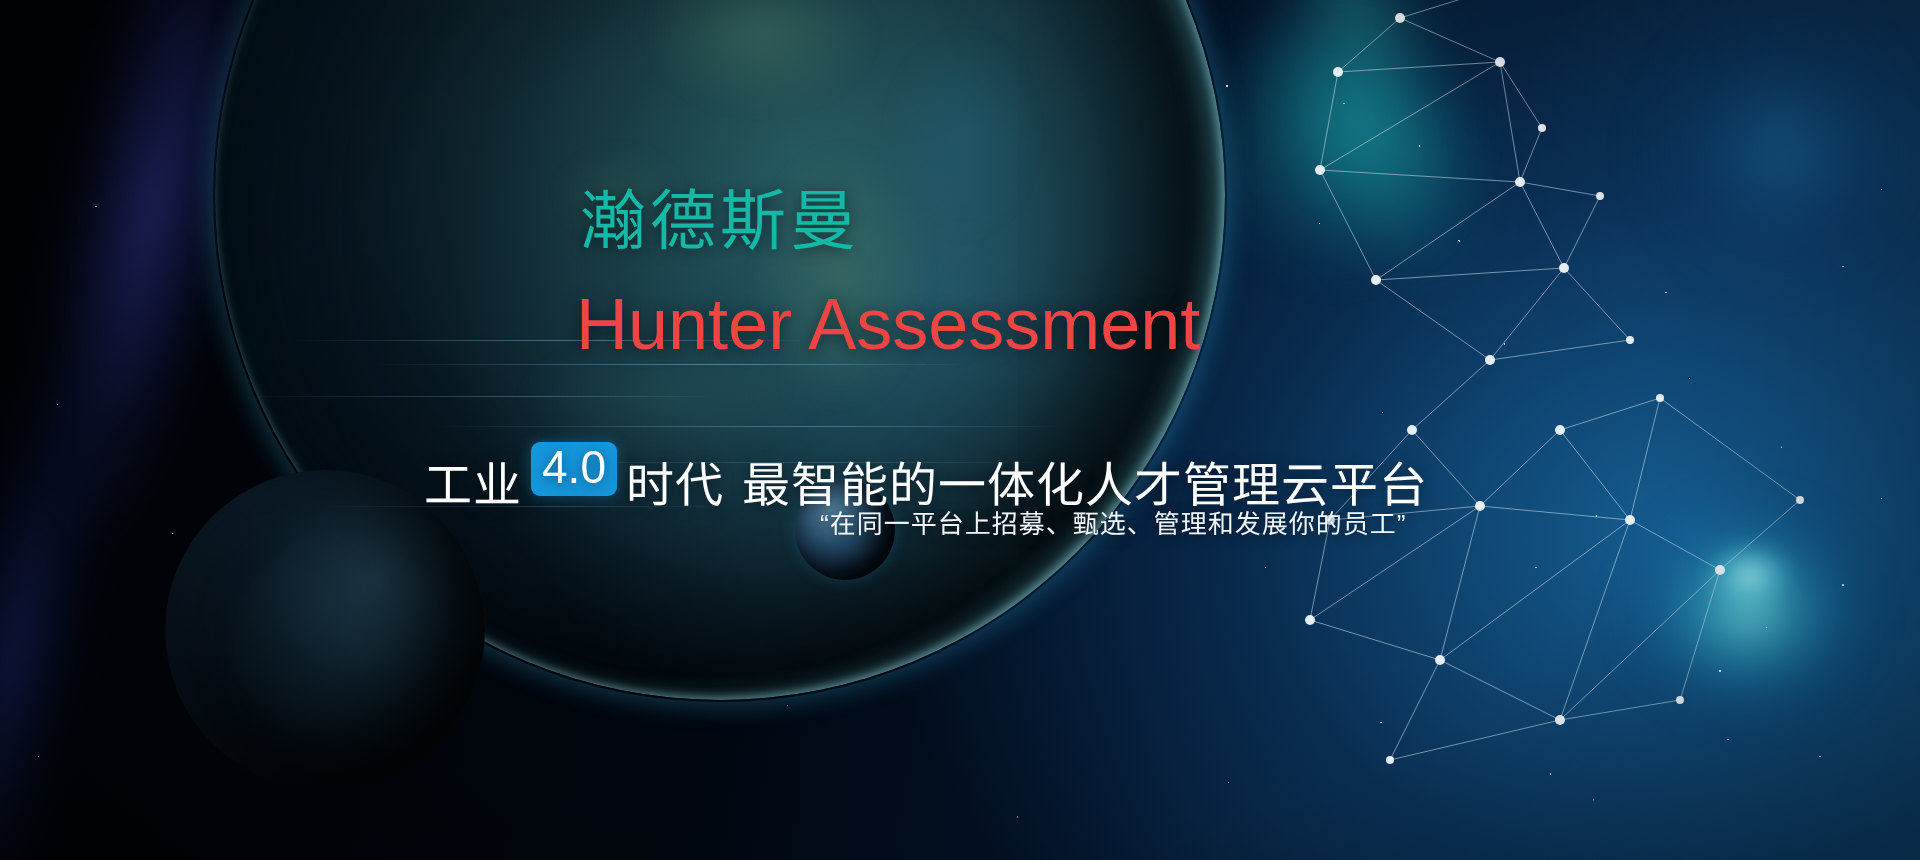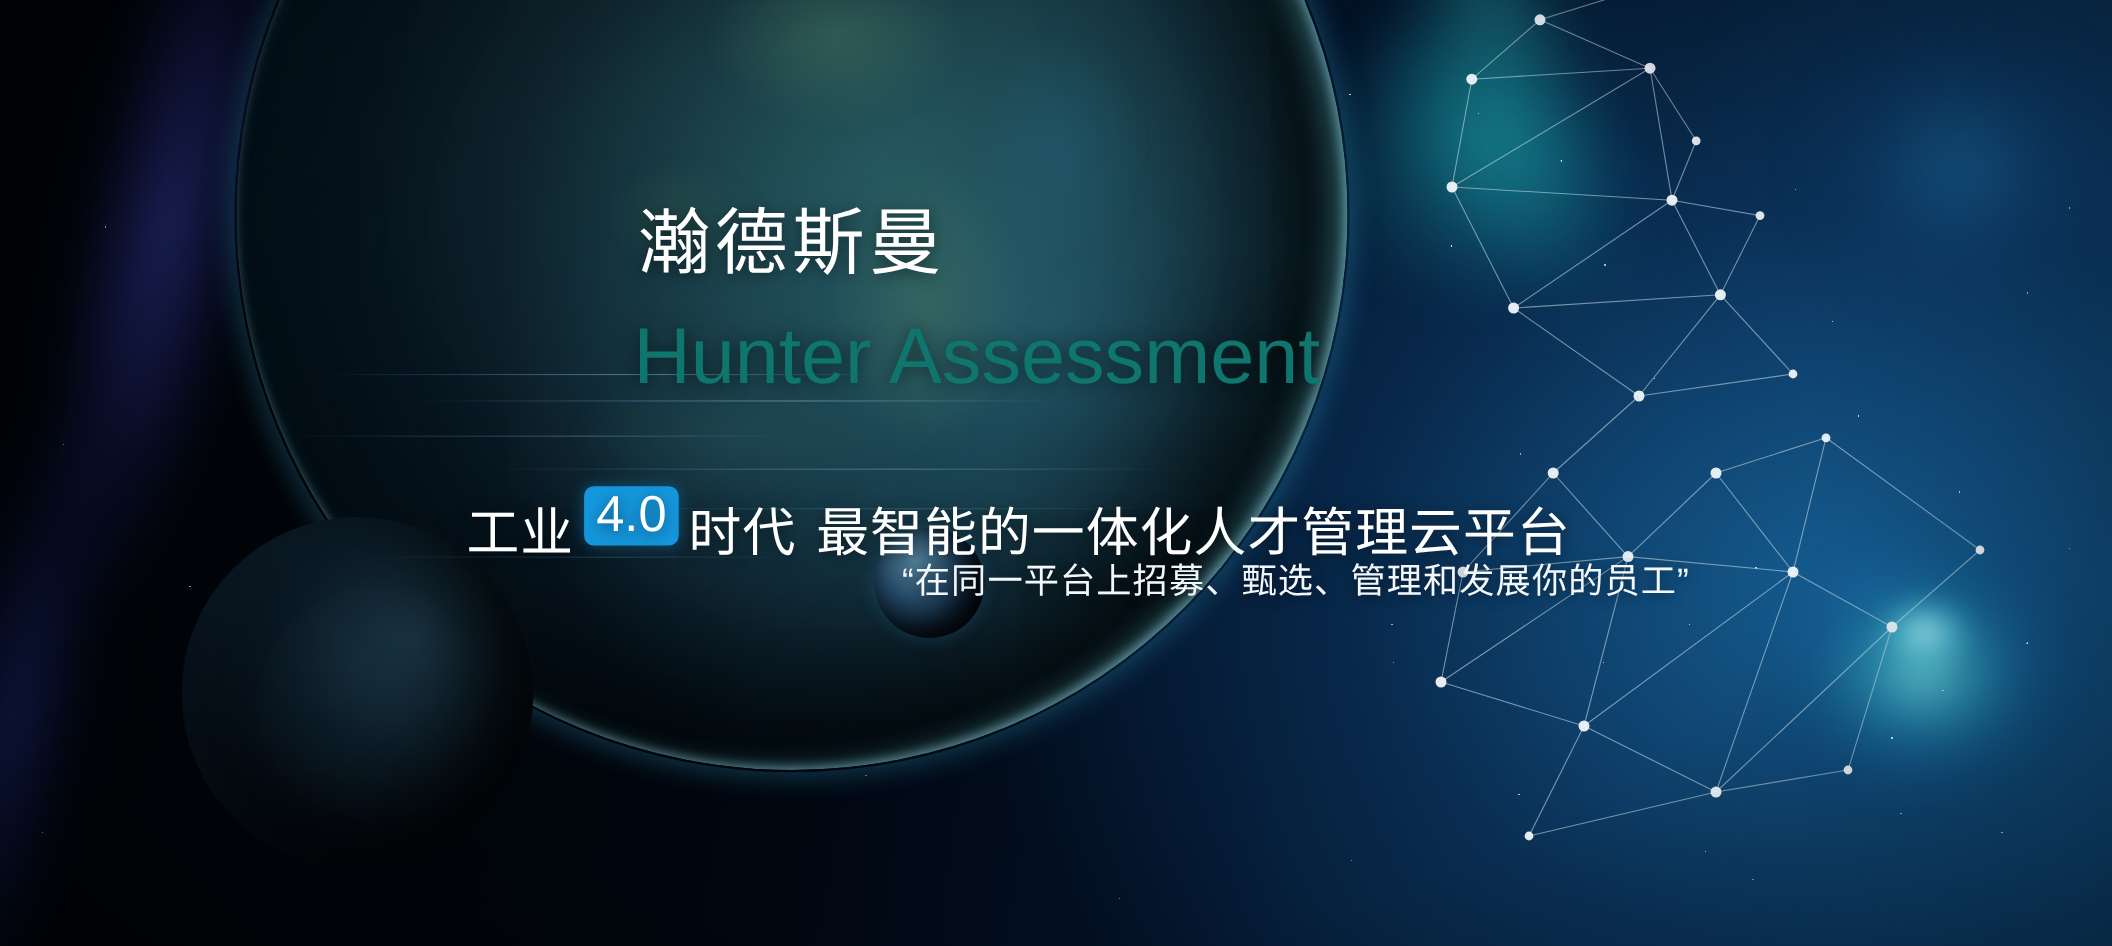--- a/index.html
+++ b/index.html
@@ -235,32 +235,32 @@
     position:absolute;
     left:0; top:0; width:1920px; height:860px;
   }
   .title-cn{
     position:absolute;
     left:580px; top:188px;
     font-size:66px;
     line-height:1;
     font-weight:400;
     letter-spacing:4px;
-    color:#ffffff;
+    color:#14b8a6;
     text-shadow:0 2px 14px rgba(0,0,0,0.55);
     white-space:nowrap;
   }
   .title-en{
     position:absolute;
     left:576px; top:288px;
     font-size:72px;
     line-height:1;
     font-weight:400;
     letter-spacing:0px;
-    color:#0f766e;
+    color:#ef4444;
     text-shadow:0 2px 16px rgba(0,0,0,0.55);
     white-space:nowrap;
   }
   .tagline{
     position:absolute;
     left:424px; top:424px;
     font-size:48px;
     line-height:1.18;
     font-weight:400;
     color:#ffffff;
@@ -281,21 +281,21 @@
     margin:18px 9px;
     font-size:46px;
     line-height:1.05;
     letter-spacing:0;
     box-shadow:0 0 14px rgba(21,151,221,0.40);
   }
   .tag-gap{display:inline-block;width:18px;}
   .subquote{
     position:absolute;
     left:820px; top:508px;
-    font-size:32px;
+    font-size:26px;
     line-height:1.3;
     font-weight:400;
     color:#f2f7fb;
     letter-spacing:1px;
     white-space:nowrap;
     text-shadow:0 2px 12px rgba(0,0,0,0.55);
   }
   .vignette{
     position:absolute;inset:0;
     background:radial-gradient(ellipse 1250px 760px at 50% 50%, rgba(0,0,0,0) 55%, rgba(0,0,0,0.35) 100%);

